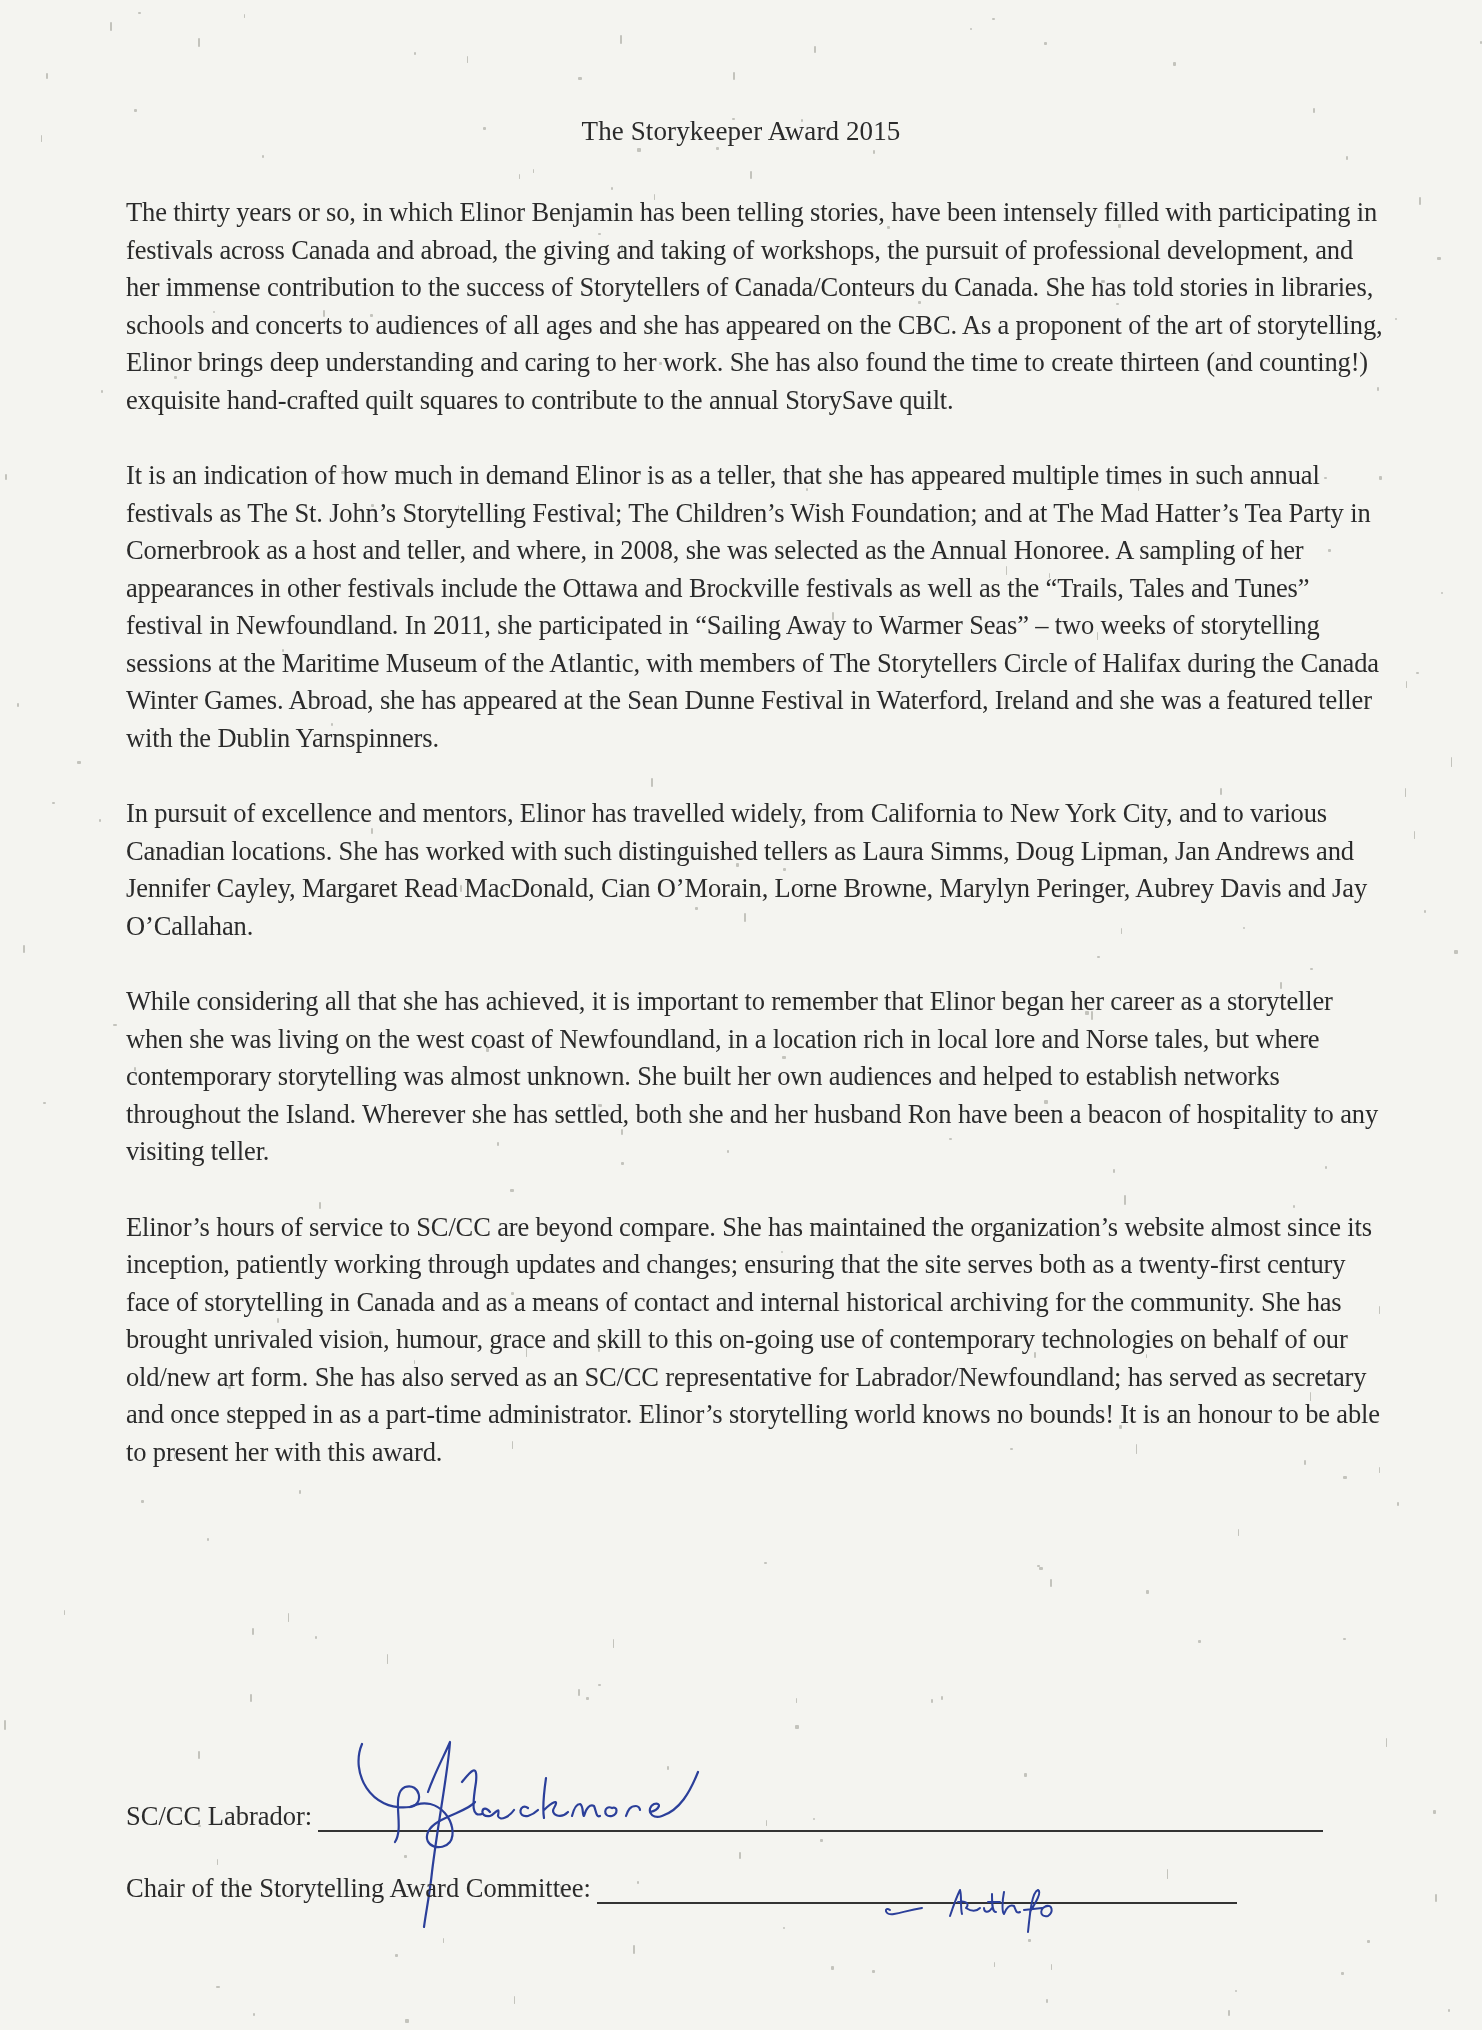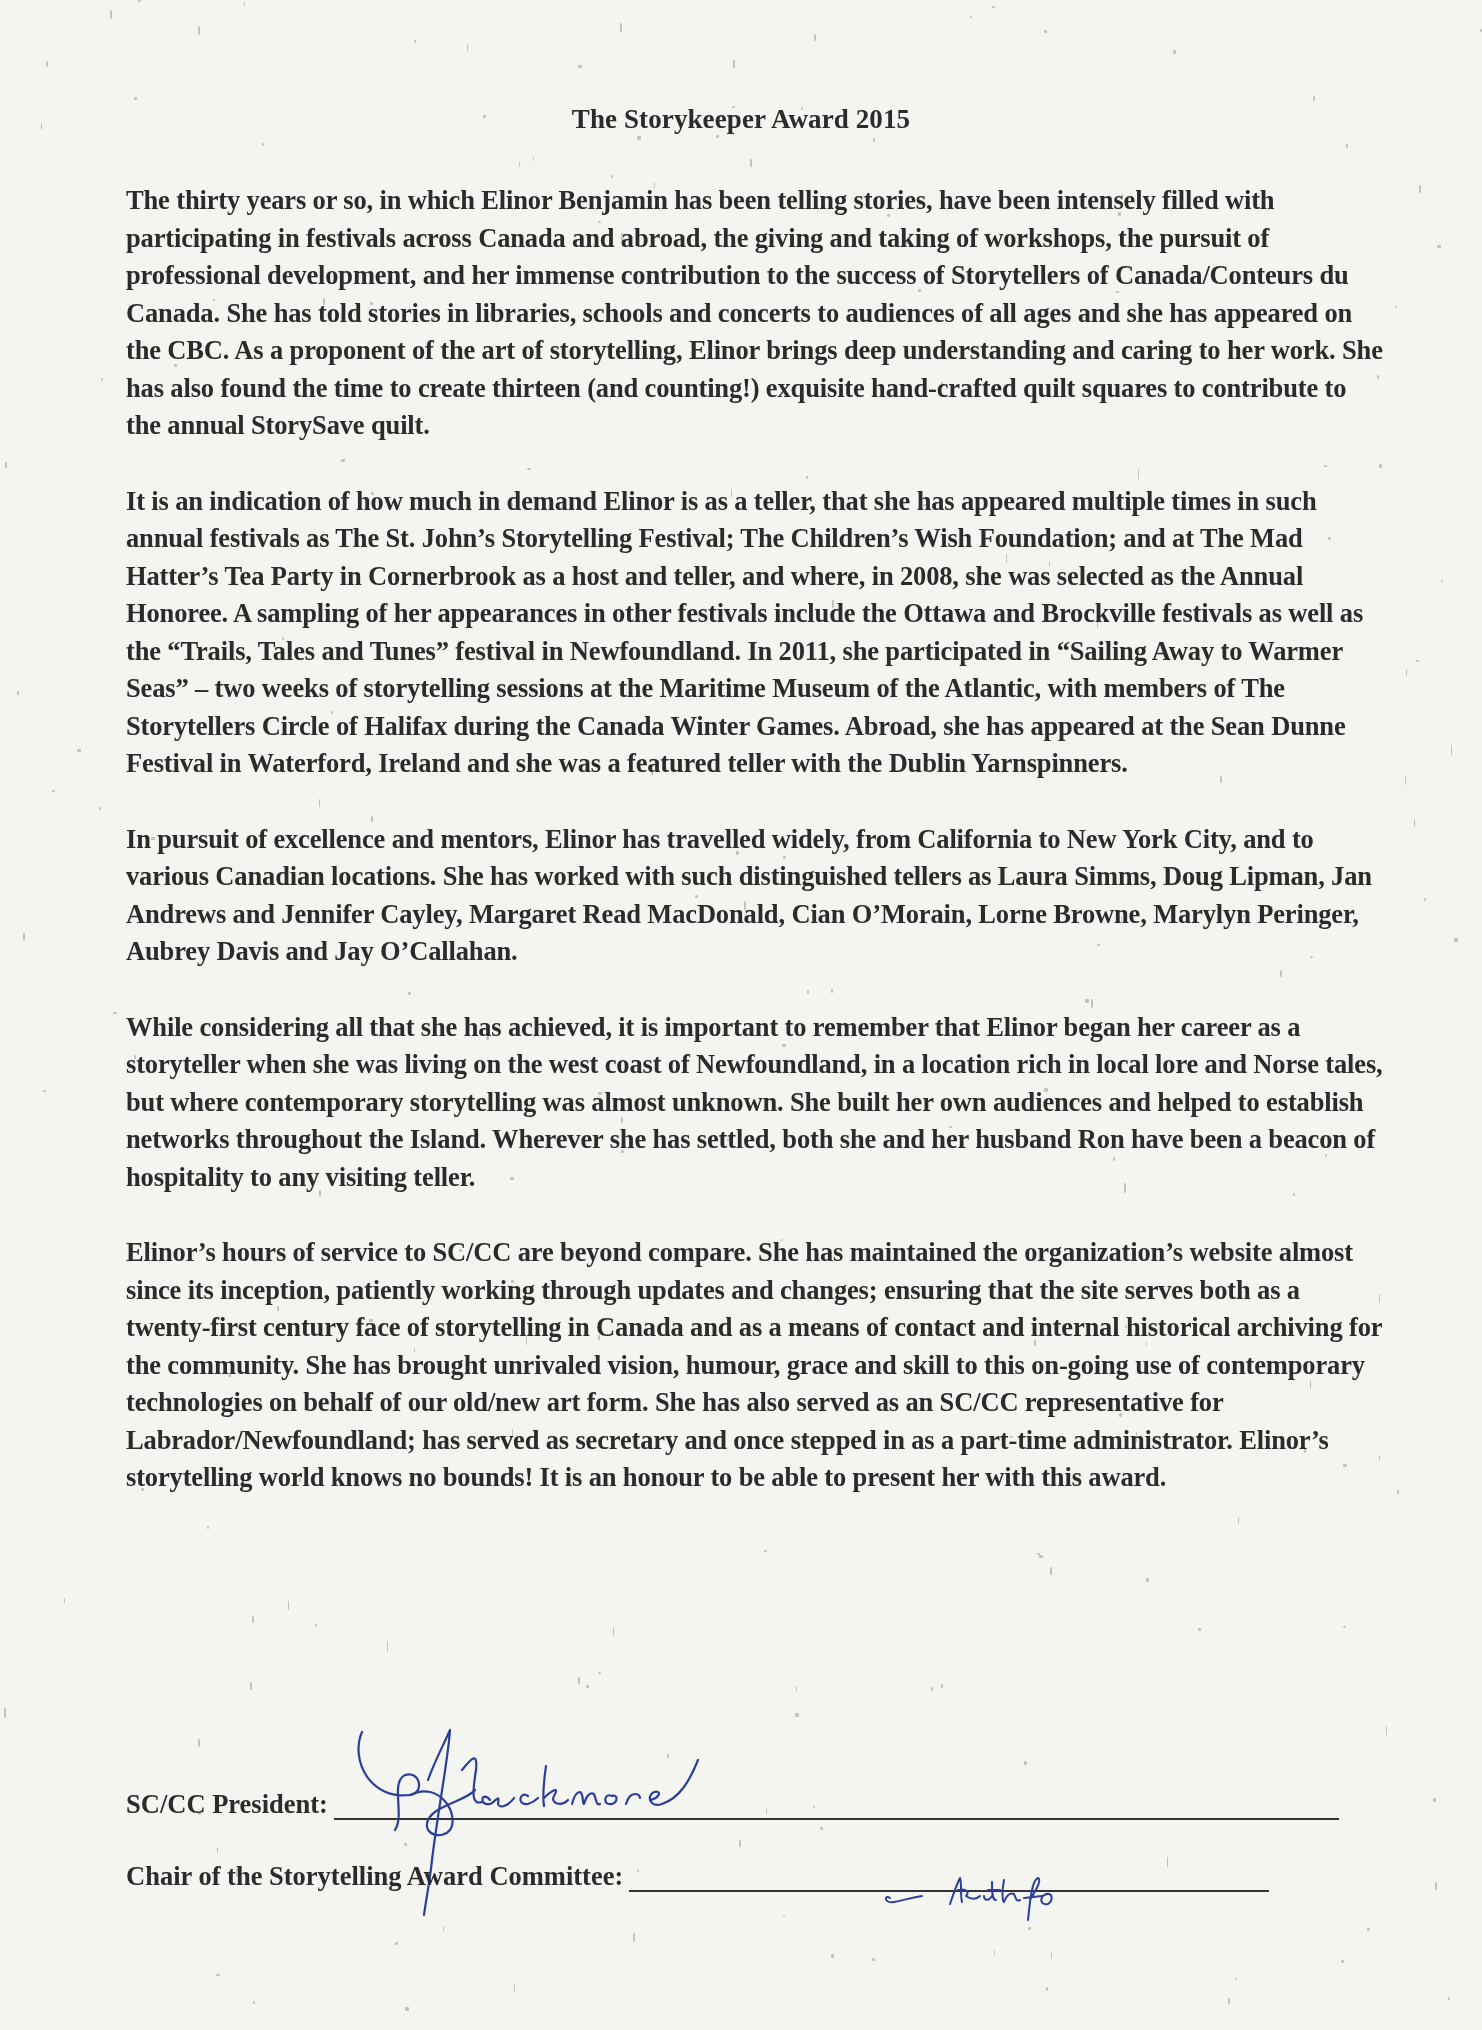--- a/index.html
+++ b/index.html
@@ -3,21 +3,21 @@
   <meta charset="utf-8">
   <style>
     html, body { margin: 0; padding: 0; }
     body {
       width: 1482px; height: 2030px; overflow: hidden;
       background: #f4f4f0;
       font-family: "Liberation Serif", "DejaVu Serif", serif;
       color: #2b2b2b;
       position: relative;
     }
-    .page { position: absolute; left: 0; top: 0; width: 1482px; height: 1712px; font-weight: bold; }
+    .page { position: absolute; left: 0; top: 12px; width: 1482px; height: 1712px; }
     .speck { position: absolute; background: #9a9a92; opacity: .55; border-radius: 1px; }
     .title {
       position: absolute; top: 104px; left: 0; width: 1482px; text-align: center;
       font-size: 27px; letter-spacing: 0.1px;
     }
     .body {
       position: absolute; left: 126px; top: 182px; width: 1260px;
       font-size: 26.5px; line-height: 37.5px; letter-spacing: -0.15px;
     }
     .body p { margin: 0 0 38px 0; }
@@ -256,21 +256,21 @@
 
   <div class="body">
     <p>The thirty years or so, in which Elinor Benjamin has been telling stories, have been intensely filled with participating in festivals across Canada and abroad, the giving and taking of workshops, the pursuit of professional development, and her immense contribution to the success of Storytellers of Canada/Conteurs du Canada. She has told stories in libraries, schools and concerts to audiences of all ages and she has appeared on the CBC. As a proponent of the art of storytelling, Elinor brings deep understanding and caring to her work. She has also found the time to create thirteen (and counting!) exquisite hand-crafted quilt squares to contribute to the annual StorySave quilt.</p>
     <p>It is an indication of how much in demand Elinor is as a teller, that she has appeared multiple times in such annual festivals as The St. John’s Storytelling Festival; The Children’s Wish Foundation; and at The Mad Hatter’s Tea Party in Cornerbrook as a host and teller, and where, in 2008, she was selected as the Annual Honoree. A sampling of her appearances in other festivals include the Ottawa and Brockville festivals as well as the “Trails, Tales and Tunes” festival in Newfoundland. In 2011, she participated in “Sailing Away to Warmer Seas” – two weeks of storytelling sessions at the Maritime Museum of the Atlantic, with members of The Storytellers Circle of Halifax during the Canada Winter Games. Abroad, she has appeared at the Sean Dunne Festival in Waterford, Ireland and she was a featured teller with the Dublin Yarnspinners.</p>
     <p>In pursuit of excellence and mentors, Elinor has travelled widely, from California to New York City, and to various Canadian locations. She has worked with such distinguished tellers as Laura Simms, Doug Lipman, Jan Andrews and Jennifer Cayley, Margaret Read MacDonald, Cian O’Morain, Lorne Browne, Marylyn Peringer, Aubrey Davis and Jay O’Callahan.</p>
     <p>While considering all that she has achieved, it is important to remember that Elinor began her career as a storyteller when she was living on the west coast of Newfoundland, in a location rich in local lore and Norse tales, but where contemporary storytelling was almost unknown. She built her own audiences and helped to establish networks throughout the Island. Wherever she has settled, both she and her husband Ron have been a beacon of hospitality to any visiting teller.</p>
     <p>Elinor’s hours of service to SC/CC are beyond compare. She has maintained the organization’s website almost since its inception, patiently working through updates and changes; ensuring that the site serves both as a twenty-first century face of storytelling in Canada and as a means of contact and internal historical archiving for the community. She has brought unrivaled vision, humour, grace and skill to this on-going use of contemporary technologies on behalf of our old/new art form. She has also served as an SC/CC representative for Labrador/Newfoundland; has served as secretary and once stepped in as a part-time administrator. Elinor’s storytelling world knows no bounds! It is an honour to be able to present her with this award.</p>
   </div>
 
   <div class="sig-row" style="top:1788px;">
-    <span>SC/CC President:</span>
+    <span>SC/CC Labrador:</span>
     <span class="sig-line" style="width:1005px;"></span>
   </div>
   <svg class="signature" style="left:350px; top:1720px;" width="520" height="200" viewBox="0 0 520 200">
     <title>Blackmore</title>
     <g fill="none" stroke="#2b3f9a" stroke-width="2.2" stroke-linecap="round" stroke-linejoin="round">
       <path d="M12 12 C0 40, 20 80, 60 75 C75 73, 70 50, 55 55 C40 62, 55 95, 45 110"></path>
       <path d="M78 60 C85 40, 95 22, 100 10 C98 40, 88 90, 82 140 C80 160, 76 180, 74 195"></path>
       <path d="M60 75 C90 60, 110 95, 100 110 C92 120, 72 115, 78 100 C85 85, 118 80, 125 70"></path>
       <path d="M112 50 C120 40, 128 30, 126 50 C122 75, 122 85, 132 82"></path>
       <path d="M140 80 C132 70, 128 86, 140 84 C146 82, 150 72, 148 84 C150 90, 160 84, 164 78"></path>

